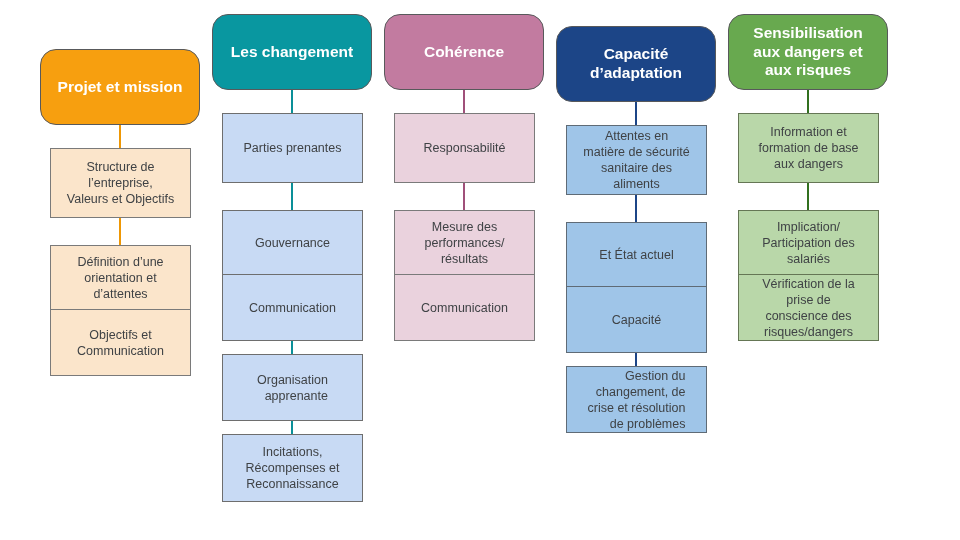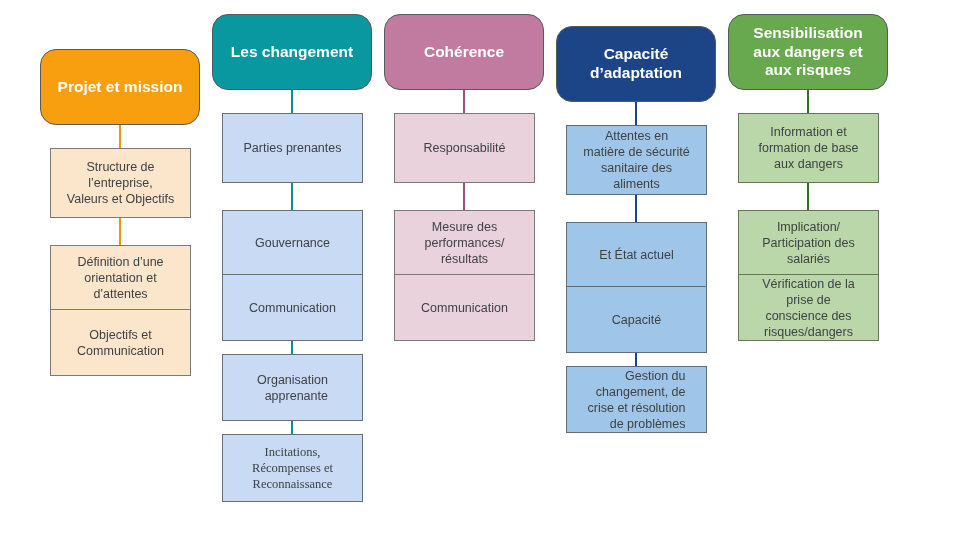--- a/index.html
+++ b/index.html
@@ -58,21 +58,21 @@
     color: #3f4245;
     font-size: 12.5px;
     line-height: 1.28;
     white-space: pre-line;
     padding: 2px 4px;
   }
   .r1 { top: 113px; height: 70px; }
   .r2 { top: 210px; height: 66px; }
   .r3 { top: 274px; height: 67px; }
   .r4 { top: 354px; height: 67px; text-align: right; }
-  .r5 { top: 434px; height: 68px; font-family: Liberation Serif, serif; }
+  .r5 { top: 434px; height: 68px; }
 </style>
 </head>
 <body>
 
 <div class="canvas">
 
   <div class="column col-0" style="--hdr: #F79F0F; --line: #EE9705; --fill: #FBE5CB; --bord: #7A7A7A;">
     <div class="connector len-short"></div>
     <div class="header">Projet et mission</div>
     <div class="node r1">Structure de

